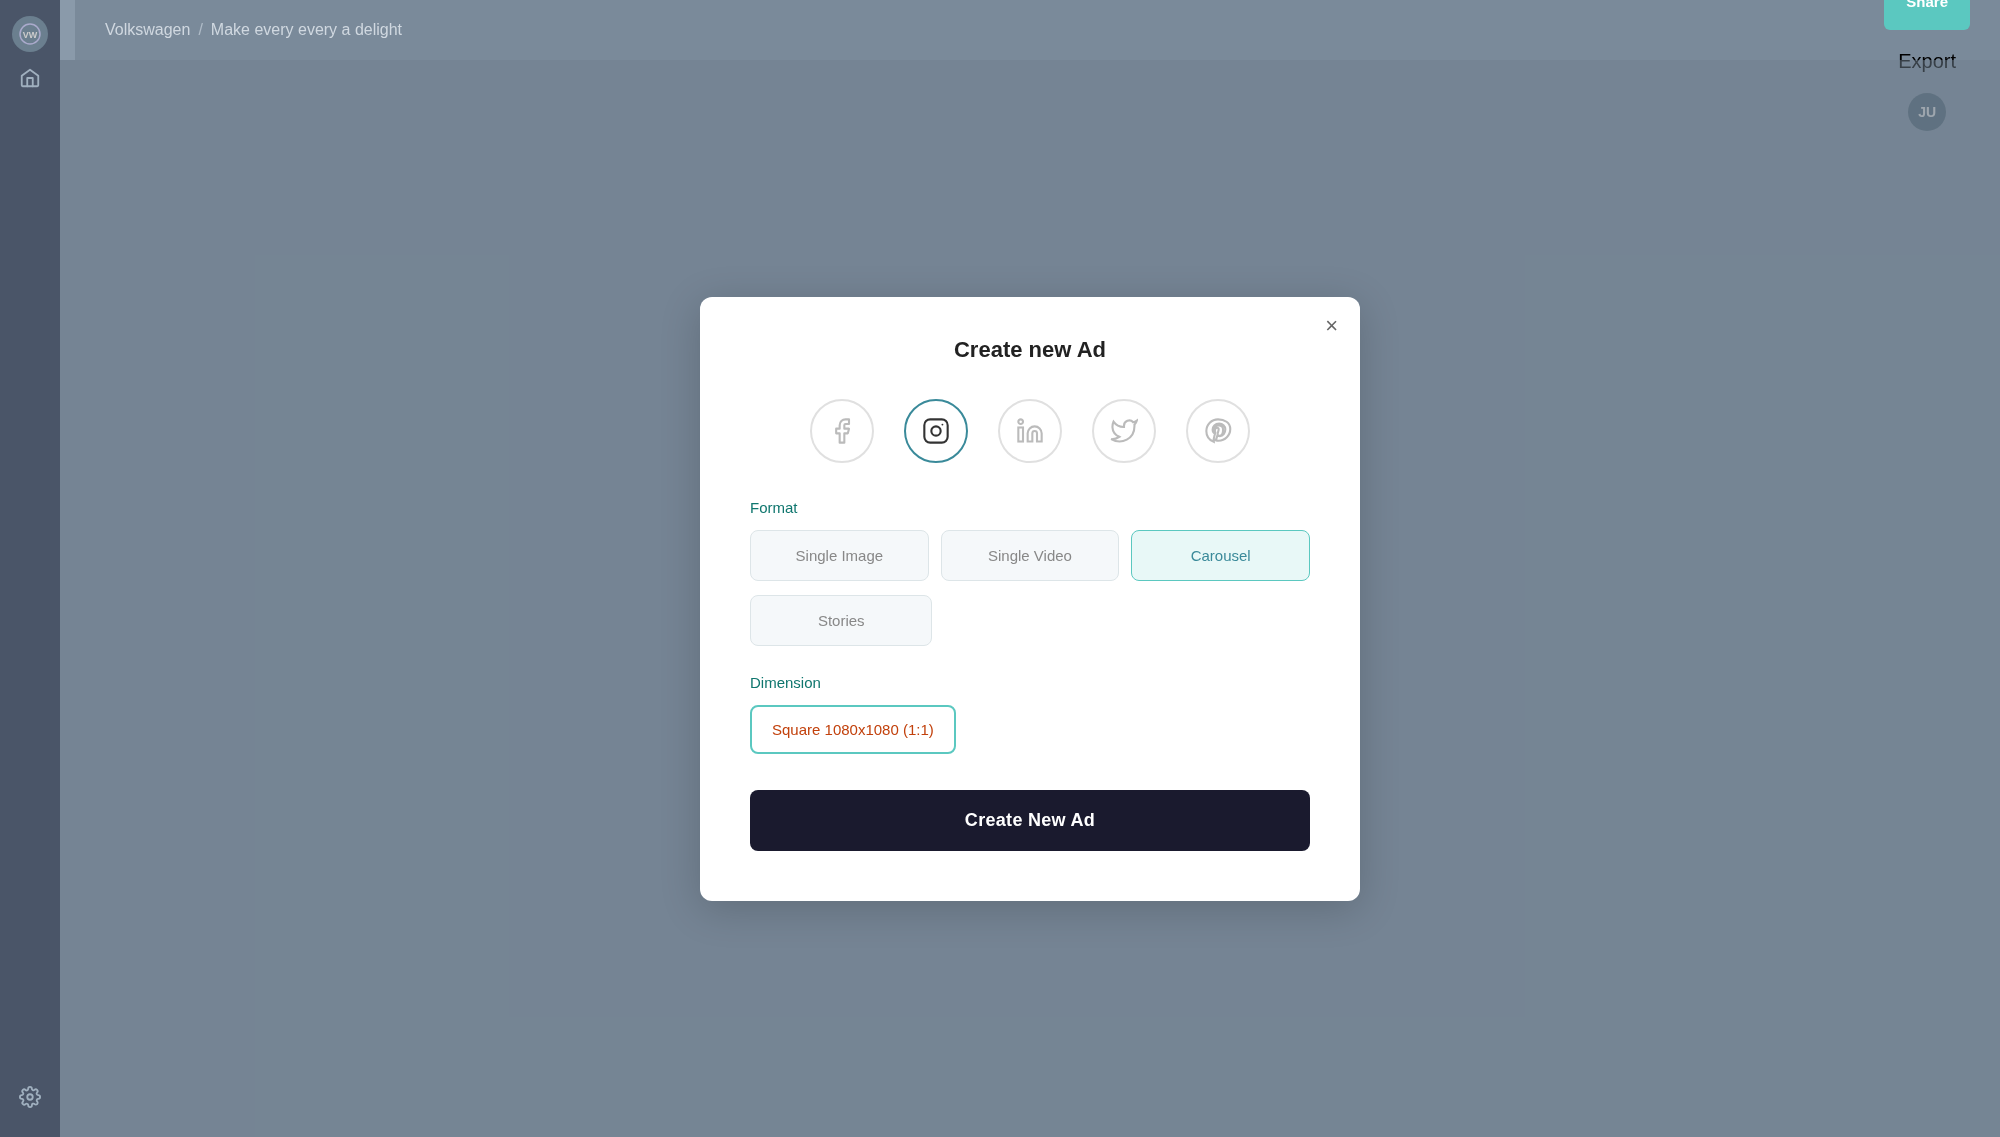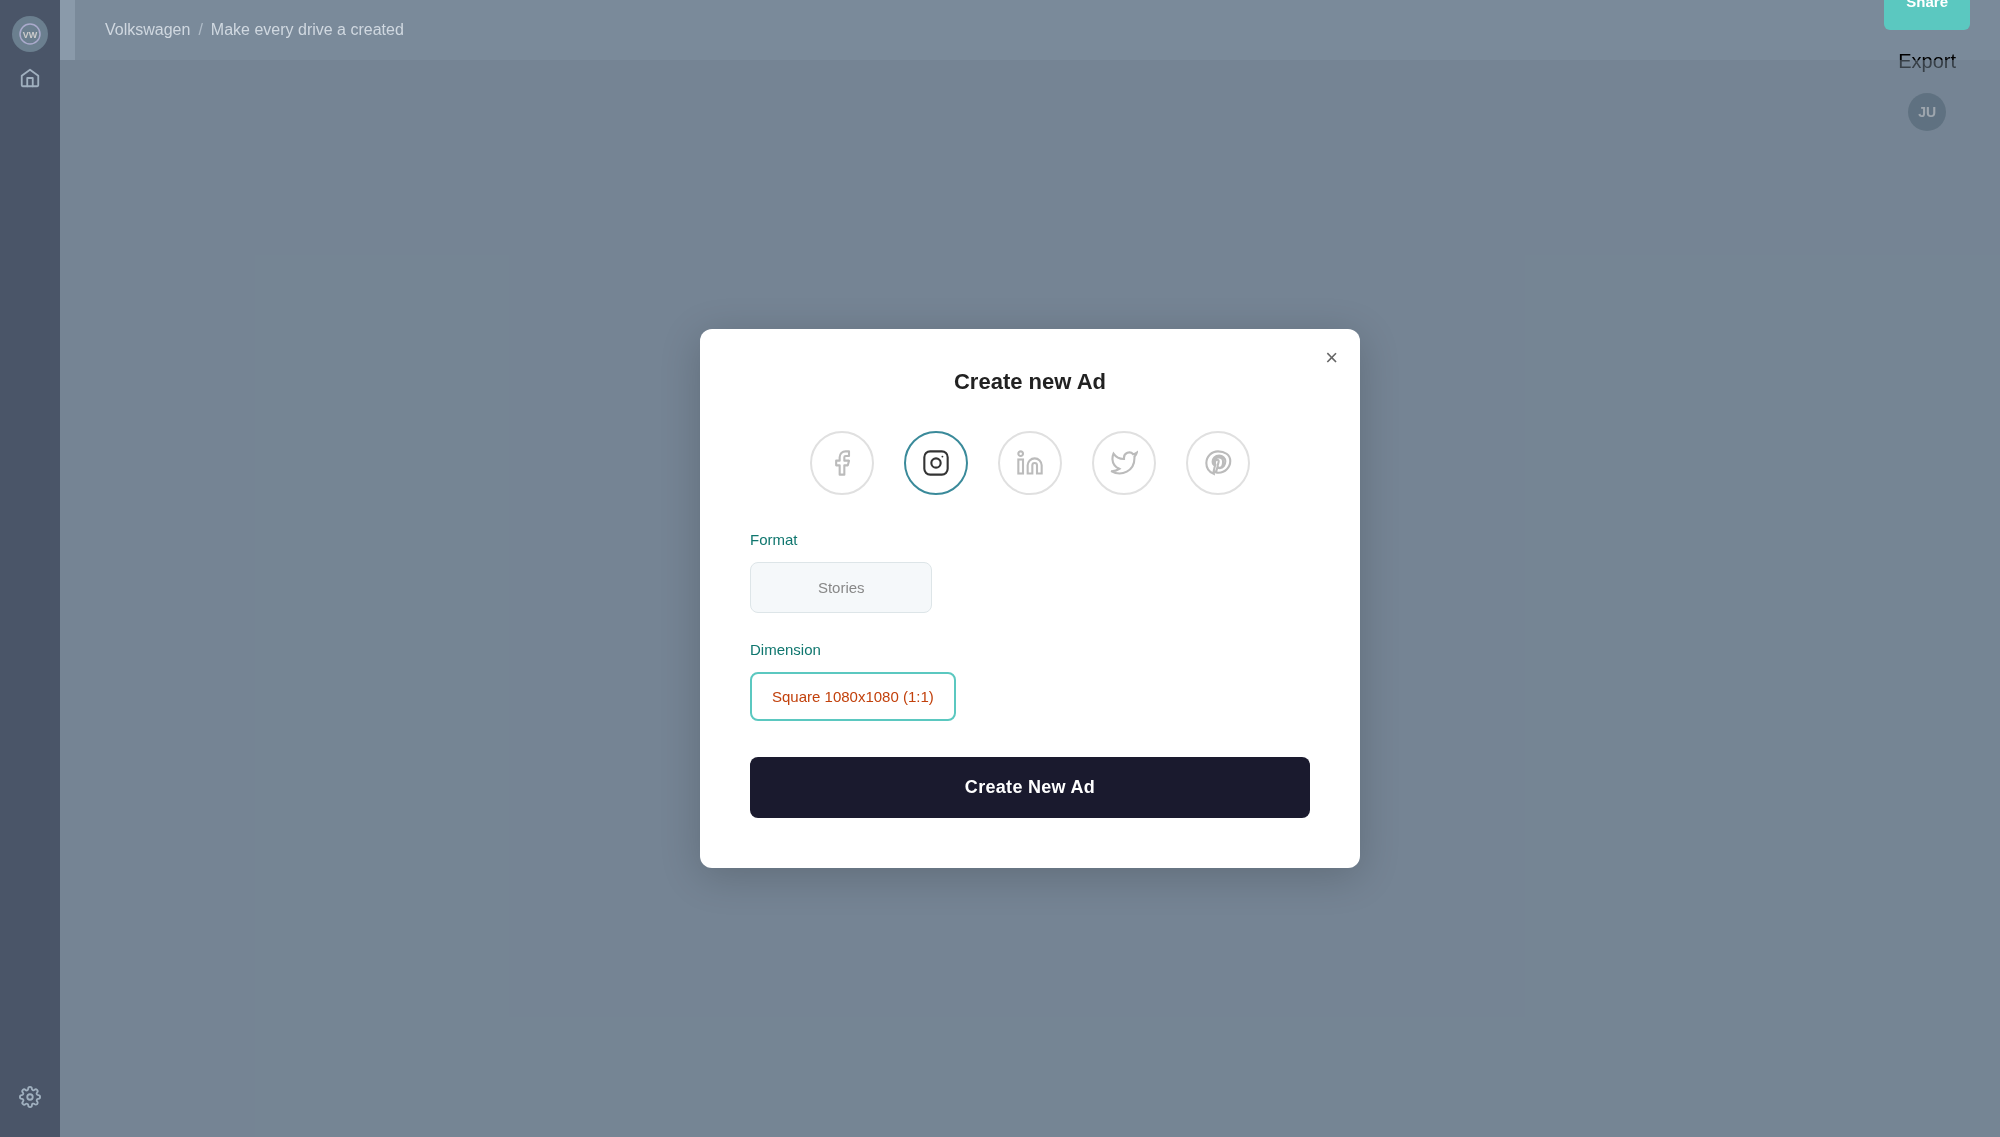--- a/index.html
+++ b/index.html
@@ -296,21 +296,21 @@
       <circle cx="12" cy="12" r="3"></circle>
       <path d="M19.4 15a1.65 1.65 0 00.33 1.82l.06.06a2 2 0 010 2.83 2 2 0 01-2.83 0l-.06-.06a1.65 1.65 0 00-1.82-.33 1.65 1.65 0 00-1 1.51V21a2 2 0 01-2 2 2 2 0 01-2-2v-.09A1.65 1.65 0 009 19.4a1.65 1.65 0 00-1.82.33l-.06.06a2 2 0 01-2.83-2.83l.06-.06A1.65 1.65 0 004.68 15a1.65 1.65 0 00-1.51-1H3a2 2 0 01-2-2 2 2 0 012-2h.09A1.65 1.65 0 004.6 9a1.65 1.65 0 00-.33-1.82l-.06-.06a2 2 0 012.83-2.83l.06.06A1.65 1.65 0 009 4.68a1.65 1.65 0 001-1.51V3a2 2 0 012-2 2 2 0 012 2v.09a1.65 1.65 0 001 1.51 1.65 1.65 0 001.82-.33l.06-.06a2 2 0 012.83 2.83l-.06.06A1.65 1.65 0 0019.4 9a1.65 1.65 0 001.51 1H21a2 2 0 012 2 2 2 0 01-2 2h-.09a1.65 1.65 0 00-1.51 1z"></path>
     </svg>
   </div>
 </div>
 
 <div class="topbar">
   <div class="topbar-breadcrumb">
     <span>Volkswagen</span>
     <span class="topbar-breadcrumb-sep">/</span>
-    <span>Make every drive a created</span>
+    <span>Make every every a delight</span>
   </div>
   <div class="topbar-actions">
     <button class="btn-new-ad">New Ad</button>
     <button class="btn-share">Share</button>
     <button class="btn-export">Export</button>
     <div class="avatar">JU</div>
   </div>
 </div>
 
 <div class="main-content">
@@ -355,20 +355,25 @@
 
         <div class="platform-icon">
           <svg viewBox="0 0 24 24" fill="none" stroke="#bbb" stroke-width="1.8">
             <path d="M12 2C6.48 2 2 6.48 2 12c0 4.24 2.65 7.86 6.39 9.29-.09-.78-.17-1.98.04-2.83.18-.77 1.22-5.17 1.22-5.17s-.31-.63-.31-1.56c0-1.46.85-2.55 1.9-2.55.9 0 1.33.67 1.33 1.48 0 .9-.58 2.26-.87 3.51-.25 1.05.52 1.9 1.55 1.9 1.86 0 3.1-2.4 3.1-5.24 0-2.16-1.46-3.67-3.55-3.67-2.42 0-3.84 1.81-3.84 3.69 0 .73.28 1.51.63 1.94.07.08.08.16.06.24l-.24.96c-.04.16-.13.19-.29.11-1.06-.49-1.72-2.05-1.72-3.3 0-2.69 1.95-5.15 5.63-5.15 2.95 0 5.25 2.1 5.25 4.91 0 3.29-1.96 5.93-4.68 5.93-.91 0-1.77-.47-2.07-1.03l-.56 2.1c-.2.78-.75 1.75-1.12 2.34.85.26 1.74.4 2.66.4 5.52 0 10-4.48 10-10S17.52 2 12 2z"></path>
           </svg>
         </div>
       </div>
 
       
       <div class="section-label">Format</div>
+      <div class="format-grid">
+        <button class="format-btn">Single Image</button>
+        <button class="format-btn">Single Video</button>
+        <button class="format-btn selected">Carousel</button>
+      </div>
       <div style="margin-bottom: 28px;">
         <button class="format-btn" style="width: calc(33.3% - 4px);">Stories</button>
       </div>
 
       
       <div class="dimension-section">
         <div class="section-label">Dimension</div>
         <button class="dimension-btn">Square 1080x1080 (1:1)</button>
       </div>
 

